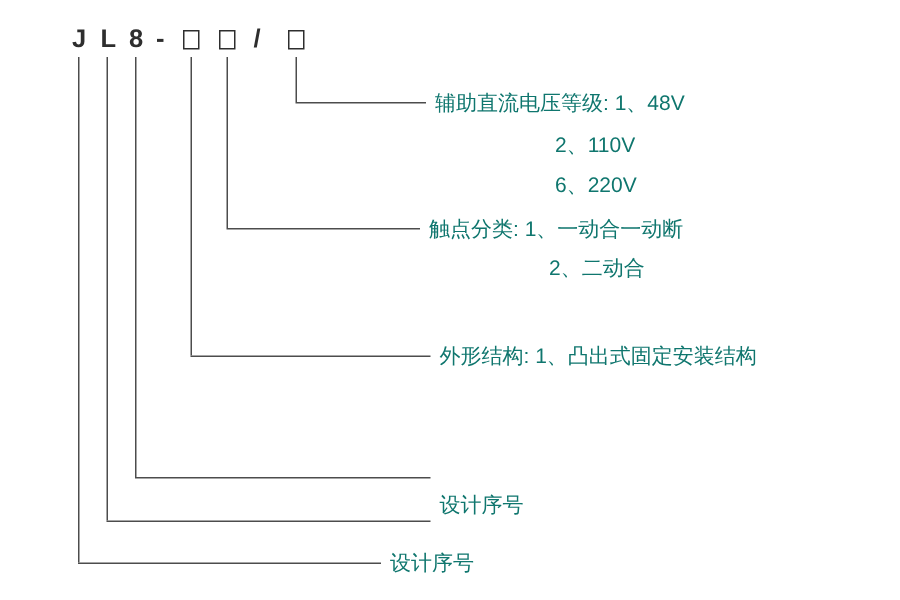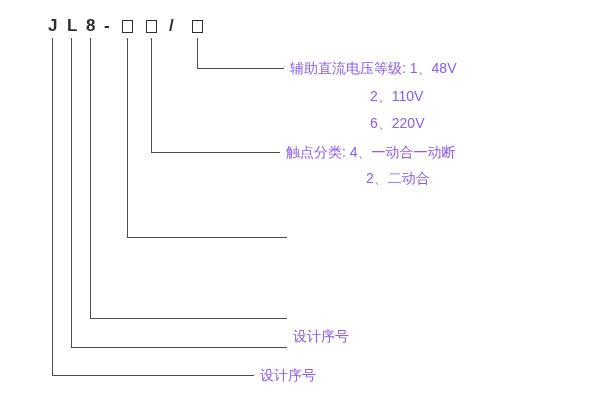--- a/index.html
+++ b/index.html
@@ -17,21 +17,21 @@
     letter-spacing:0;
   }
   .ph-box{
     position:absolute;top:20px;width:11px;height:13px;
     border:1.4px solid #2e2e2e;background:#ffffff;box-sizing:border-box;
   }
   .vline{position:absolute;width:1px;background:#4c4c4c;}
   .hline{position:absolute;height:1px;background:#4c4c4c;}
   .label{
     position:absolute;
-    font-size:14px;line-height:16px;color:#8b5cf6;
+    font-size:14px;line-height:16px;color:#0f766e;
     white-space:nowrap;
   }
 </style>
 </head>
 <body>
 
 <div class="diagram">
 
   <span class="code-char" style="left:48px">J</span>
   <span class="code-char" style="left:67px">L</span>
@@ -53,20 +53,21 @@
   <div class="hline" style="left:151px;top:152px;width:129px"></div>
   <div class="hline" style="left:127px;top:237px;width:160px"></div>
   <div class="hline" style="left:90px;top:318px;width:197px"></div>
   <div class="hline" style="left:71px;top:347px;width:216px"></div>
   <div class="hline" style="left:52px;top:375px;width:202px"></div>
 
   <div class="label" style="left:290px;top:60px">辅助直流电压等级: 1、48V</div>
   <div class="label" style="left:370px;top:88px">2、110V</div>
   <div class="label" style="left:370px;top:115px">6、220V</div>
 
-  <div class="label" style="left:286px;top:144px">触点分类: 4、一动合一动断</div>
+  <div class="label" style="left:286px;top:144px">触点分类: 1、一动合一动断</div>
   <div class="label" style="left:366px;top:170px">2、二动合</div>
 
+  <div class="label" style="left:293px;top:229px">外形结构: 1、凸出式固定安装结构</div>
 
   <div class="label" style="left:293px;top:328px">设计序号</div>
   <div class="label" style="left:260px;top:367px">设计序号</div>
 
 </div>
 
 </body></html>

